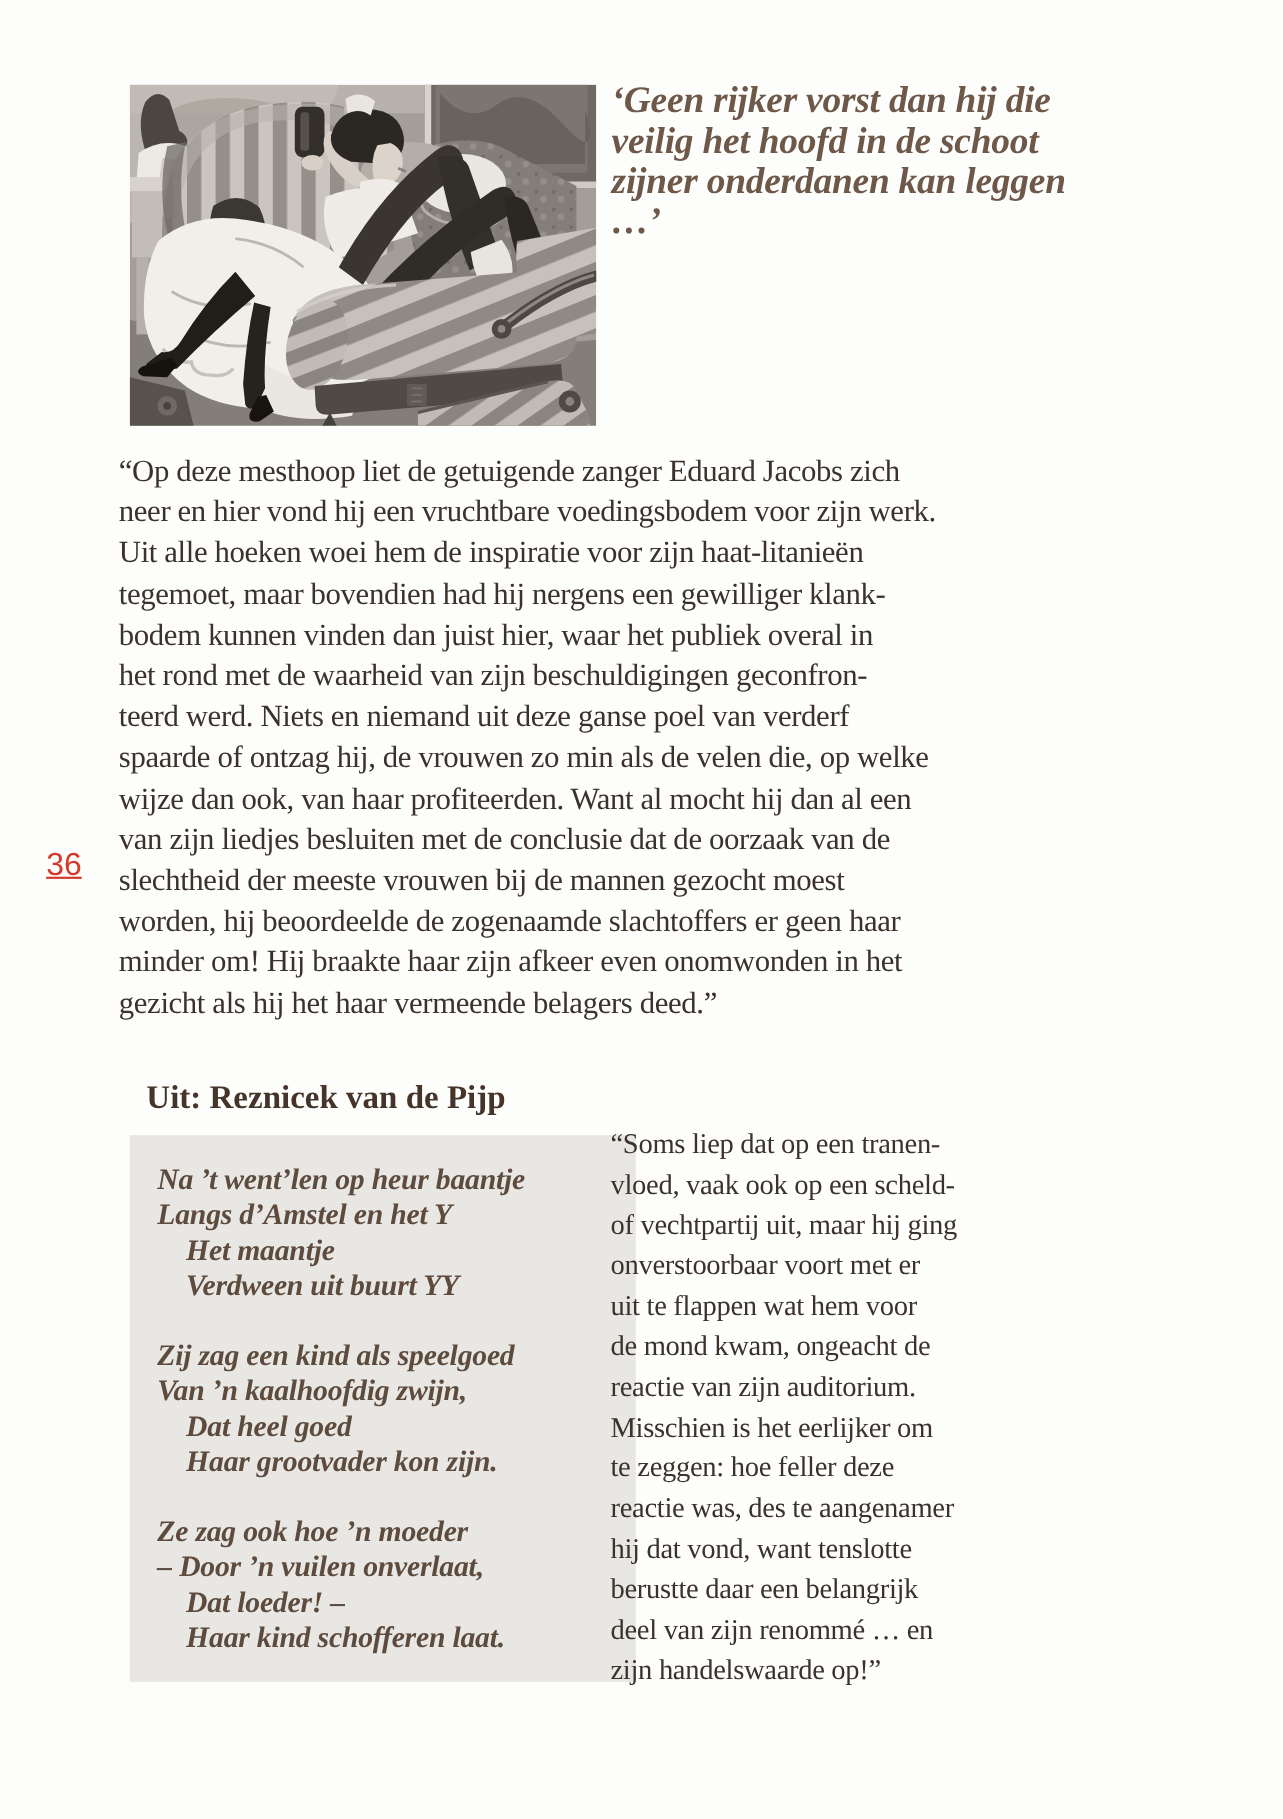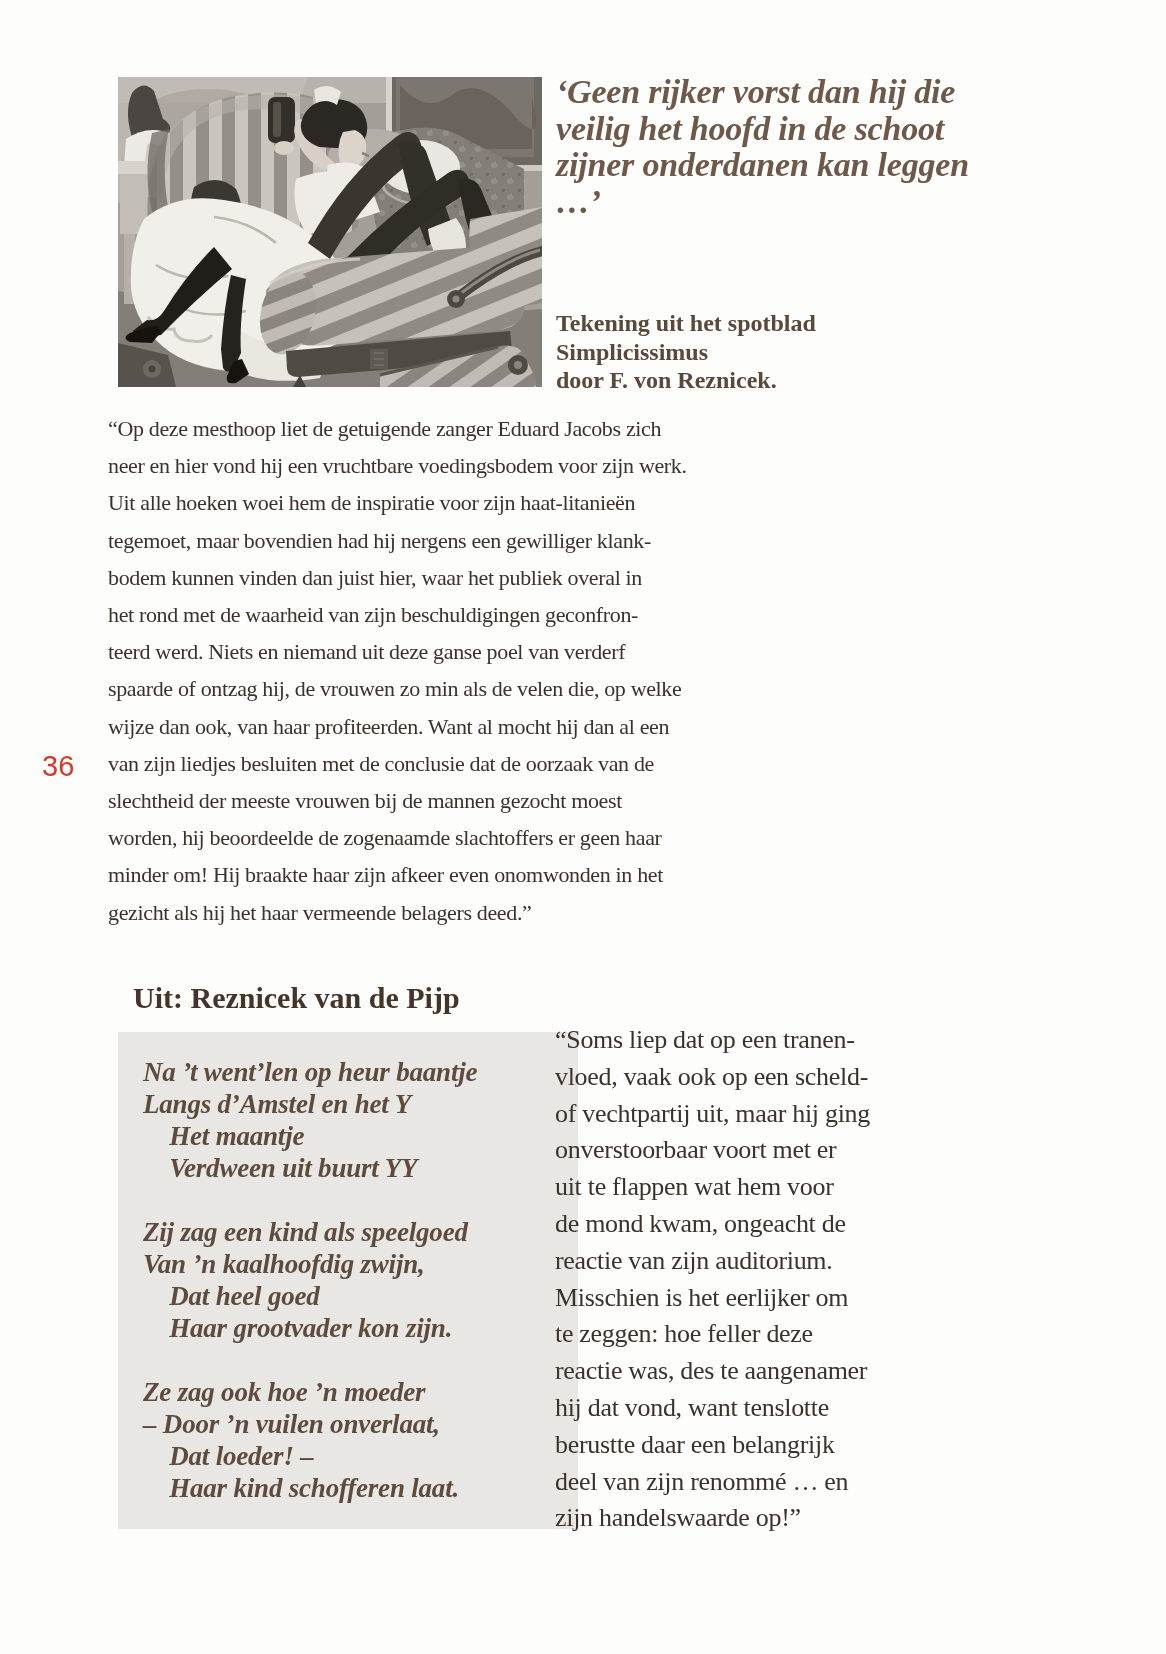--- a/index.html
+++ b/index.html
@@ -7,42 +7,43 @@
     position:relative;
     width:1166px;height:1654px;
     margin:0 auto;
     background:var(--page_bg,#fdfdfb);
     overflow:hidden;
     font-family:"Liberation Serif", serif;
   }
   .prelines{white-space:pre-line;}
   .prewrap{white-space:pre-wrap;}
   .pagenum{
-    position:absolute;left:42px;top:750px;
+    position:absolute;left:42px;top:770px;
     font-size:29px;color:var(--accent_red,#d4392a);
     font-family:"Liberation Sans", sans-serif;
+    text-decoration:underline;
   }
   .illustration{
     position:absolute;left:118px;top:77px;width:424px;height:310px;
     margin:0;
   }
   .quote{
     position:absolute;left:556px;top:74px;width:430px;
     font-style:italic;font-weight:600;
     font-size:34px;line-height:36.5px;letter-spacing:-0.2px;
     color:var(--quote_brown,#6d5849);
   }
   .caption{
     position:absolute;left:556px;top:309px;width:430px;
     font-weight:bold;font-size:24px;line-height:28.5px;
     color:var(--caption_brown,#5a483b);
   }
   .bodytext{
     position:absolute;left:108px;top:410px;width:880px;
-    font-size:22px;line-height:37.2px;letter-spacing:-0.35px;
+    font-size:28px;line-height:37.2px;letter-spacing:-0.35px;
     color:var(--body_ink,#3a322b);
   }
   .heading{
     position:absolute;left:133px;top:980px;margin:0;
     font-size:30px;line-height:36px;font-weight:bold;
     color:var(--heading_brown,#44342a);
   }
   .poembox{
     position:absolute;left:118px;top:1032px;width:460px;height:497px;
     background:var(--poem_box_bg,#e9e7e3);
@@ -199,23 +200,20 @@
         <circle cx="34" cy="292" r="3.5" fill="#47423c"></circle>
       </g>
     </svg>
   </figure>
 
   <div class="quote prelines">‘Geen rijker vorst dan hij die
 veilig het hoofd in de schoot
 zijner onderdanen kan leggen
 …’</div>
 
-  <div class="caption prelines">Tekening uit het spotblad
-Simplicissimus
-door F. von Reznicek.</div>
 
   <div class="bodytext prelines">“Op deze mesthoop liet de getuigende zanger Eduard Jacobs zich
 neer en hier vond hij een vruchtbare voedingsbodem voor zijn werk.
 Uit alle hoeken woei hem de inspiratie voor zijn haat-litanieën
 tegemoet, maar bovendien had hij nergens een gewilliger klank-
 bodem kunnen vinden dan juist hier, waar het publiek overal in
 het rond met de waarheid van zijn beschuldigingen geconfron-
 teerd werd. Niets en niemand uit deze ganse poel van verderf
 spaarde of ontzag hij, de vrouwen zo min als de velen die, op welke
 wijze dan ook, van haar profiteerden. Want al mocht hij dan al een

